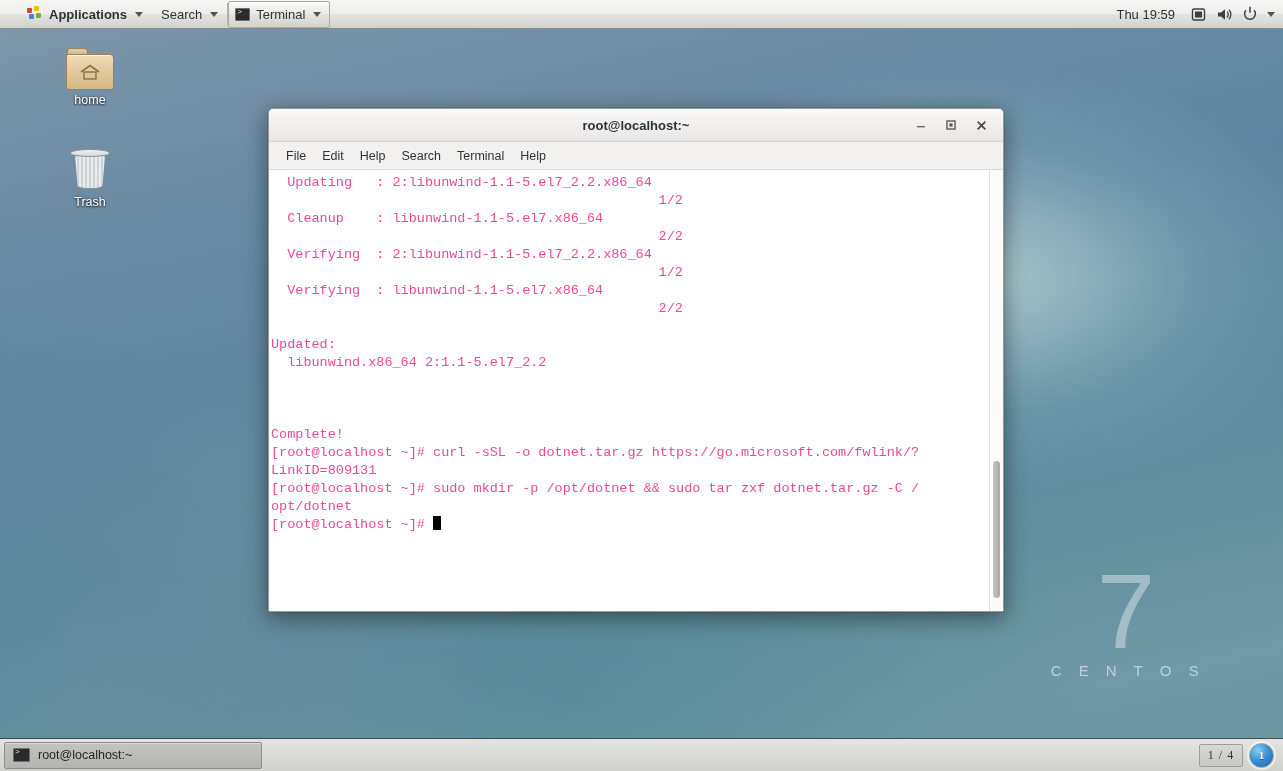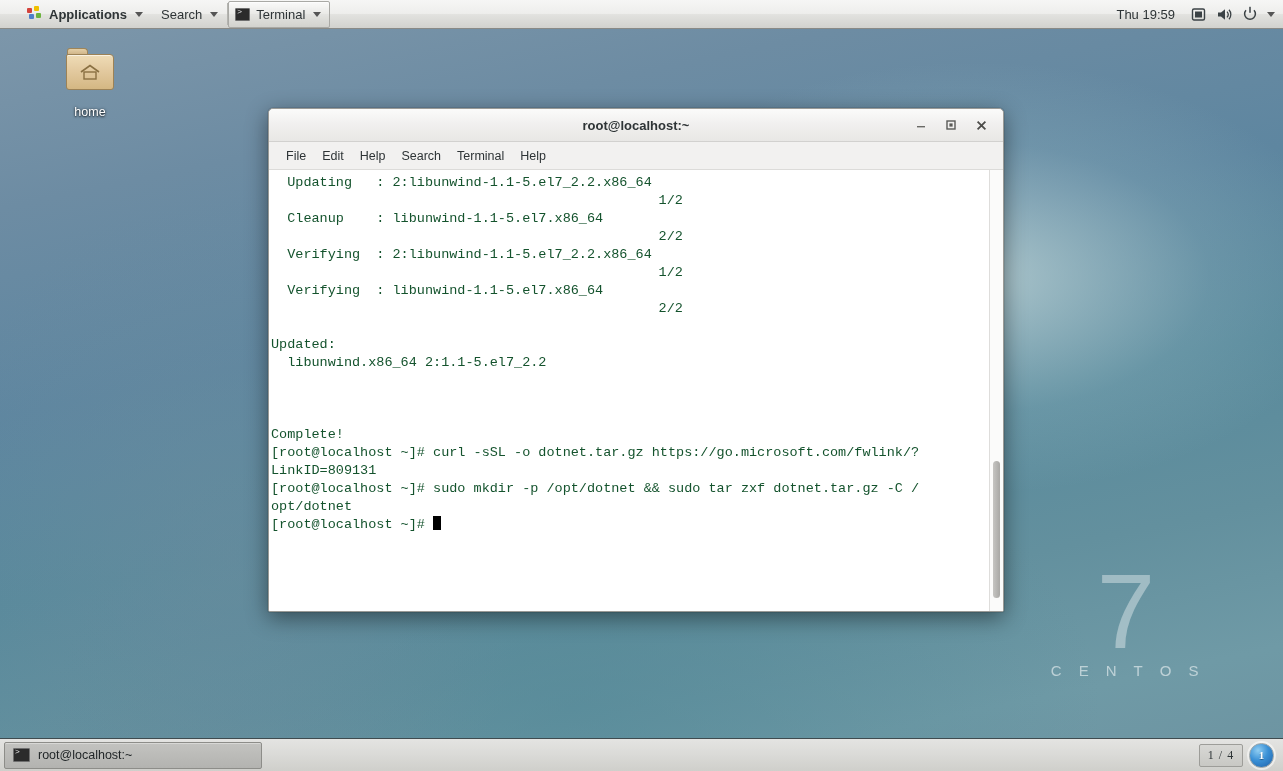--- a/index.html
+++ b/index.html
@@ -91,21 +91,21 @@
     overflow: hidden; text-overflow: ellipsis; white-space: nowrap;
   }
 
   #tray { display: flex; align-items: center; gap: 4px; padding-right: 8px; }
   #clock { font-size: 13px; color: #2e3436; padding: 0 8px; cursor: default; }
   .tray-icon { width: 22px; height: 22px; display: flex; align-items: center; justify-content: center; cursor: default; }
 
   
   .desk-icon {
     position: absolute; width: 86px;
-    display: flex; flex-direction: column; align-items: center; gap: 15px;
+    display: flex; flex-direction: column; align-items: center; gap: 3px;
     cursor: default;
   }
   .desk-label {
     font-size: 12.5px; color: #ffffff;
     text-shadow: 0 1px 2px rgba(0,0,0,0.75), 0 0 3px rgba(0,0,0,0.5);
   }
   
   .folder {
     width: 48px; height: 42px; position: relative;
   }
@@ -206,21 +206,21 @@
     flex: 1 1 auto; position: relative;
     background: #ffffff;
     display: flex;
     overflow: hidden;
   }
   #term-text {
     flex: 1 1 auto;
     font-family: "Liberation Mono", monospace;
     font-size: 13.5px;
     line-height: 18px;
-    color: #14532d;
+    color: #ec4899;
     padding: 4px 0 0 2px;
     white-space: pre;
     overflow: hidden;
     position: relative;
   }
   .tline { height: 18px; display: block; }
   .tline .col-right {
     display: inline-block;
     width: 420px;
     text-align: right;
@@ -355,20 +355,27 @@
       <div class="tab"></div>
       <div class="body"></div>
       <svg class="house" viewBox="0 0 22 18">
         <path d="M2 9 L11 2.5 L20 9" fill="none" stroke="#8a7042" stroke-width="1.6"></path>
         <rect x="5" y="9" width="12" height="7" fill="none" stroke="#8a7042" stroke-width="1.4"></rect>
       </svg>
     </div>
     <div class="desk-label">home</div>
   </div>
 
+  <div class="desk-icon" style="left:47px; top:148px;">
+    <div class="trash">
+      <div class="can"></div>
+      <div class="lid"></div>
+    </div>
+    <div class="desk-label">Trash</div>
+  </div>
 
   <div id="watermark">
     <div class="seven">7</div>
     <div class="centos">C E N T O S</div>
   </div>
 
   <div id="terminal-window">
 
     <div id="titlebar">
       <div id="window-title">root@localhost:~</div>

